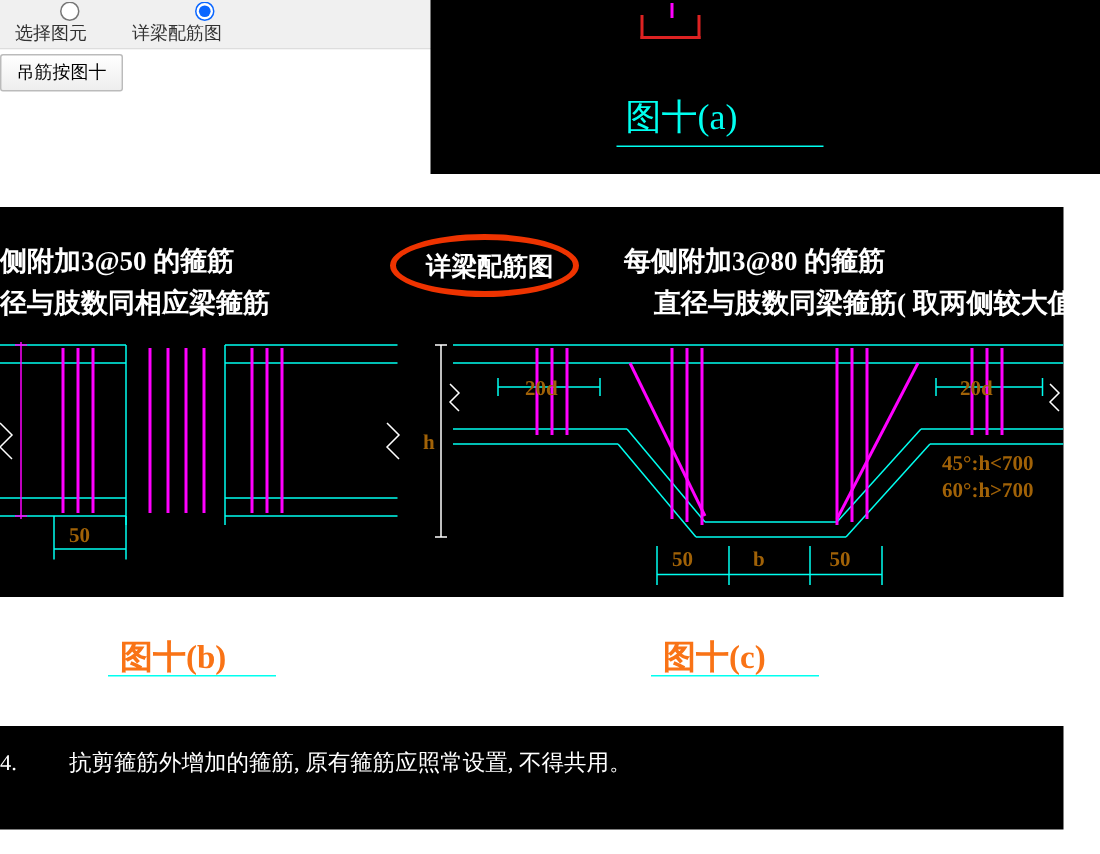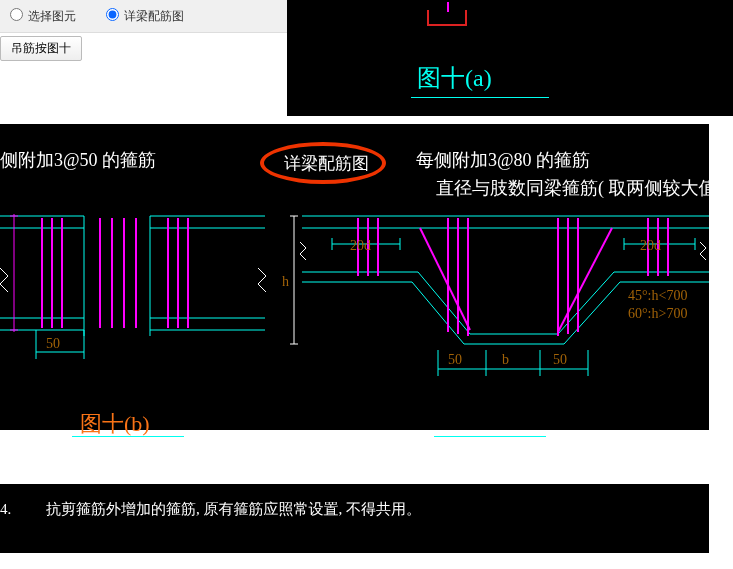--- a/index.html
+++ b/index.html
@@ -1,30 +1,30 @@
 <!DOCTYPE html>
 <html><head>
 <meta charset="utf-8">
 <style>
   * { margin:0; padding:0; box-sizing:border-box; }
   body { width:733px; height:569px; font-family:"Microsoft YaHei","SimSun",sans-serif; background:#fff; overflow:hidden; }
 
   .toolbar { background:#f0f0f0; height:33px; display:flex; align-items:center; padding:0 10px; font-size:12px; color:#333; border-bottom:1px solid #ddd; }
-  .toolbar .opt { margin-right:30px; display:flex; align-items:flex-start; }
+  .toolbar .opt { margin-right:30px; display:flex; align-items:flex-end;flex-direction:column; }
   .toolbar input[type=radio] { margin-right:5px; accent-color:#0a66ff; }
   .toolbar .blank { width:60px; height:22px; background:#fff; border:1px solid #ccc; margin-left:auto; }
 
   .btnrow { background:#fff; height:35px; display:flex; align-items:flex-start; padding:3px 0 0 0; }
   .btn { border:1px solid #bbb; background:linear-gradient(#fff,#eee); font-size:12px; padding:3px 10px; border-radius:2px; cursor:pointer; }
 
   .cad-top { position:absolute; top:0; left:287px; width:488px; height:116px; background:#000; }
   .cad-top .lbl { position:absolute; left:130px; bottom:22px; font-family:"KaiTi","STKaiti",serif; font-size:24px; color:#00fff0; }
   .cad-top .ul  { position:absolute; left:124px; bottom:18px; width:138px; height:1px; background:#00fff0; }
 
-  .cad-main { position:absolute; top:124px; left:0; width:709px; height:306px; background:#000; font-family:"KaiTi","STKaiti",serif; }
+  .cad-main { position:absolute; top:138px; left:0; width:709px; height:260px; background:#000; font-family:"KaiTi","STKaiti",serif;font-weight:bold; }
 
   .txt { position:absolute; font-size:18px; color:#fff; white-space:nowrap; }
   .txtsm { position:absolute; font-size:14px; color:#a16207; white-space:nowrap; }
 
   .red-ellipse { position:absolute; border:4px solid #e30; border-radius:50%; }
 
   .figcap { position:absolute; font-family:"KaiTi","STKaiti",serif; color:#f97316; font-size:22px; }
   .figul  { position:absolute; height:1px; background:#00fff0; }
 
   .cad-note { position:absolute; top:484px; left:0; width:709px; height:69px; background:#000; font-family:"KaiTi","STKaiti",serif; color:#fff; font-size:15px; padding:12px 4px 0 14px; line-height:26px; }
@@ -166,20 +166,21 @@
     </g>
 
     <g stroke="#fff" stroke-width="1">
       <line x1="294" y1="92" x2="294" y2="220"></line>
       <line x1="290" y1="92" x2="298" y2="92"></line>
       <line x1="290" y1="220" x2="298" y2="220"></line>
     </g>
   </svg>
 
   <div class="txt" style="left:0px;top:24px;">侧附加3@50 的箍筋</div>
+  <div class="txt" style="left:0px;top:52px;">径与肢数同相应梁箍筋</div>
 
   <div class="txt" style="left:416px;top:24px;">每侧附加3@80 的箍筋</div>
   <div class="txt" style="left:284px;top:28px;font-size:17px;">详梁配筋图</div>
 
   <div class="txt" style="left:436px;top:52px;">直径与肢数同梁箍筋( 取两侧较大值)</div>
   <div class="red-ellipse" style="left:260px;top:18px;width:126px;height:42px;"></div>
 
   <div class="txtsm" style="left:350px;top:114px;">20d</div>
   <div class="txtsm" style="left:640px;top:114px;">20d</div>
 
@@ -189,19 +190,20 @@
   <div class="txtsm" style="left:448px;top:228px;">50</div>
   <div class="txtsm" style="left:502px;top:228px;">b</div>
   <div class="txtsm" style="left:553px;top:228px;">50</div>
 
   <div class="txtsm" style="left:628px;top:164px;">45°:h&lt;700</div>
   <div class="txtsm" style="left:628px;top:182px;">60°:h&gt;700</div>
 
   <div class="figcap" style="left:80px;top:285px;">图十(b)</div>
   <div class="figul" style="left:72px;top:312px;width:112px;"></div>
 
+  <div class="figcap" style="left:442px;top:285px;">图十(c)</div>
   <div class="figul" style="left:434px;top:312px;width:112px;"></div>
 </div>
 
 <div class="cad-note">
   <span style="position:absolute;left:0;top:12px;">4.</span>
   <div style="margin-left:32px;">抗剪箍筋外增加的箍筋, 原有箍筋应照常设置, 不得共用。</div>
 </div>
 
 </body></html>

